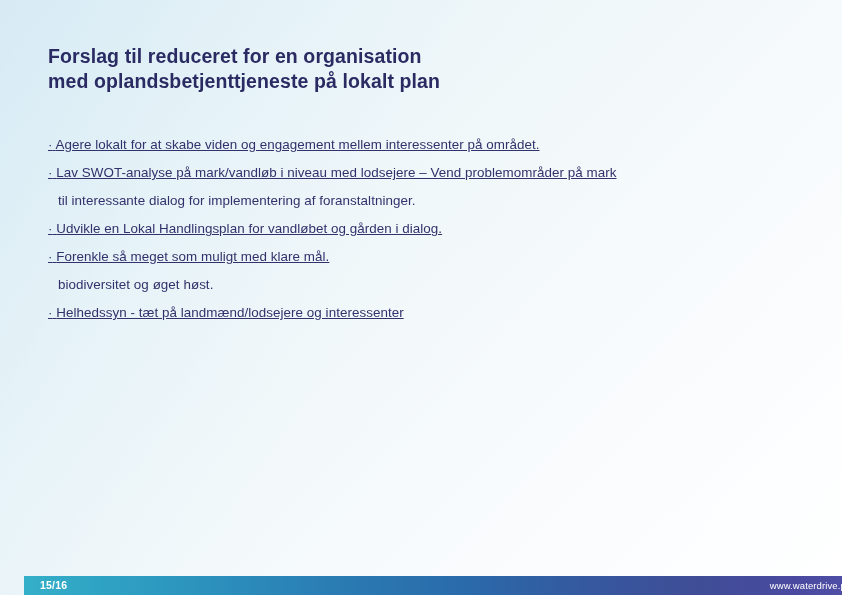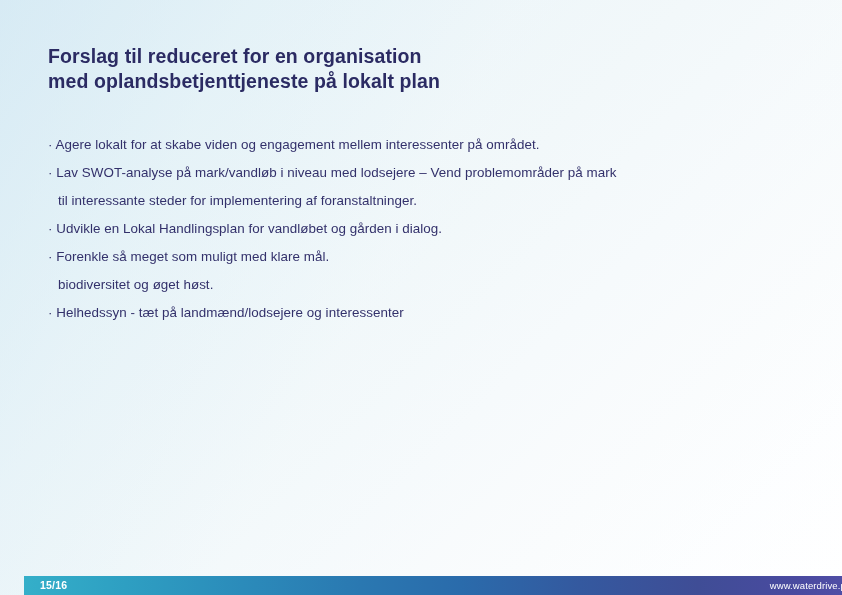--- a/index.html
+++ b/index.html
@@ -65,20 +65,21 @@
   }
   .body-line {
     color: #33316b;
     font-size: 13.4px;
     line-height: 28px;
     white-space: pre;
     letter-spacing: 0.05px;
   }
   .body-line.bullet {
     text-indent: 0;
+    text-decoration: underline;
   }
   .body-line.cont {
     padding-left: 10px;
   }
   .bullet-dot {
     display: inline;
   }
 
   #footer-bar {
     position: absolute;
@@ -128,21 +129,21 @@
   <div id="slide-sheen"></div>
 
   <div id="title-block">
     <span class="title-line">Forslag til reduceret for en organisation</span>
     <span class="title-line">med oplandsbetjenttjeneste på lokalt plan</span>
   </div>
 
   <div id="body-block">
       <div class="body-line bullet"><span class="bullet-dot">·</span> <span>Agere lokalt for at skabe viden og engagement mellem interessenter på området.</span></div>
       <div class="body-line bullet"><span class="bullet-dot">·</span> <span>Lav SWOT-analyse på mark/vandløb i niveau med lodsejere – Vend problemområder på mark</span></div>
-      <div class="body-line cont"><span>til interessante steder for implementering af foranstaltninger.</span></div>
+      <div class="body-line cont"><span>til interessante dialog for implementering af foranstaltninger.</span></div>
       <div class="body-line bullet"><span class="bullet-dot">·</span> <span>Udvikle en Lokal Handlingsplan for vandløbet og gården i dialog.</span></div>
       <div class="body-line bullet"><span class="bullet-dot">·</span> <span>Forenkle så meget som muligt med klare mål.</span></div>
       <div class="body-line cont"><span>biodiversitet og øget høst.</span></div>
       <div class="body-line bullet"><span class="bullet-dot">·</span> <span>Helhedssyn - tæt på landmænd/lodsejere og interessenter</span></div>
     </div>
 
   <div id="footer-bar">
     <span id="footer-page">15/16</span>
     <span id="footer-url">www.waterdrive.pl</span>
   </div>

